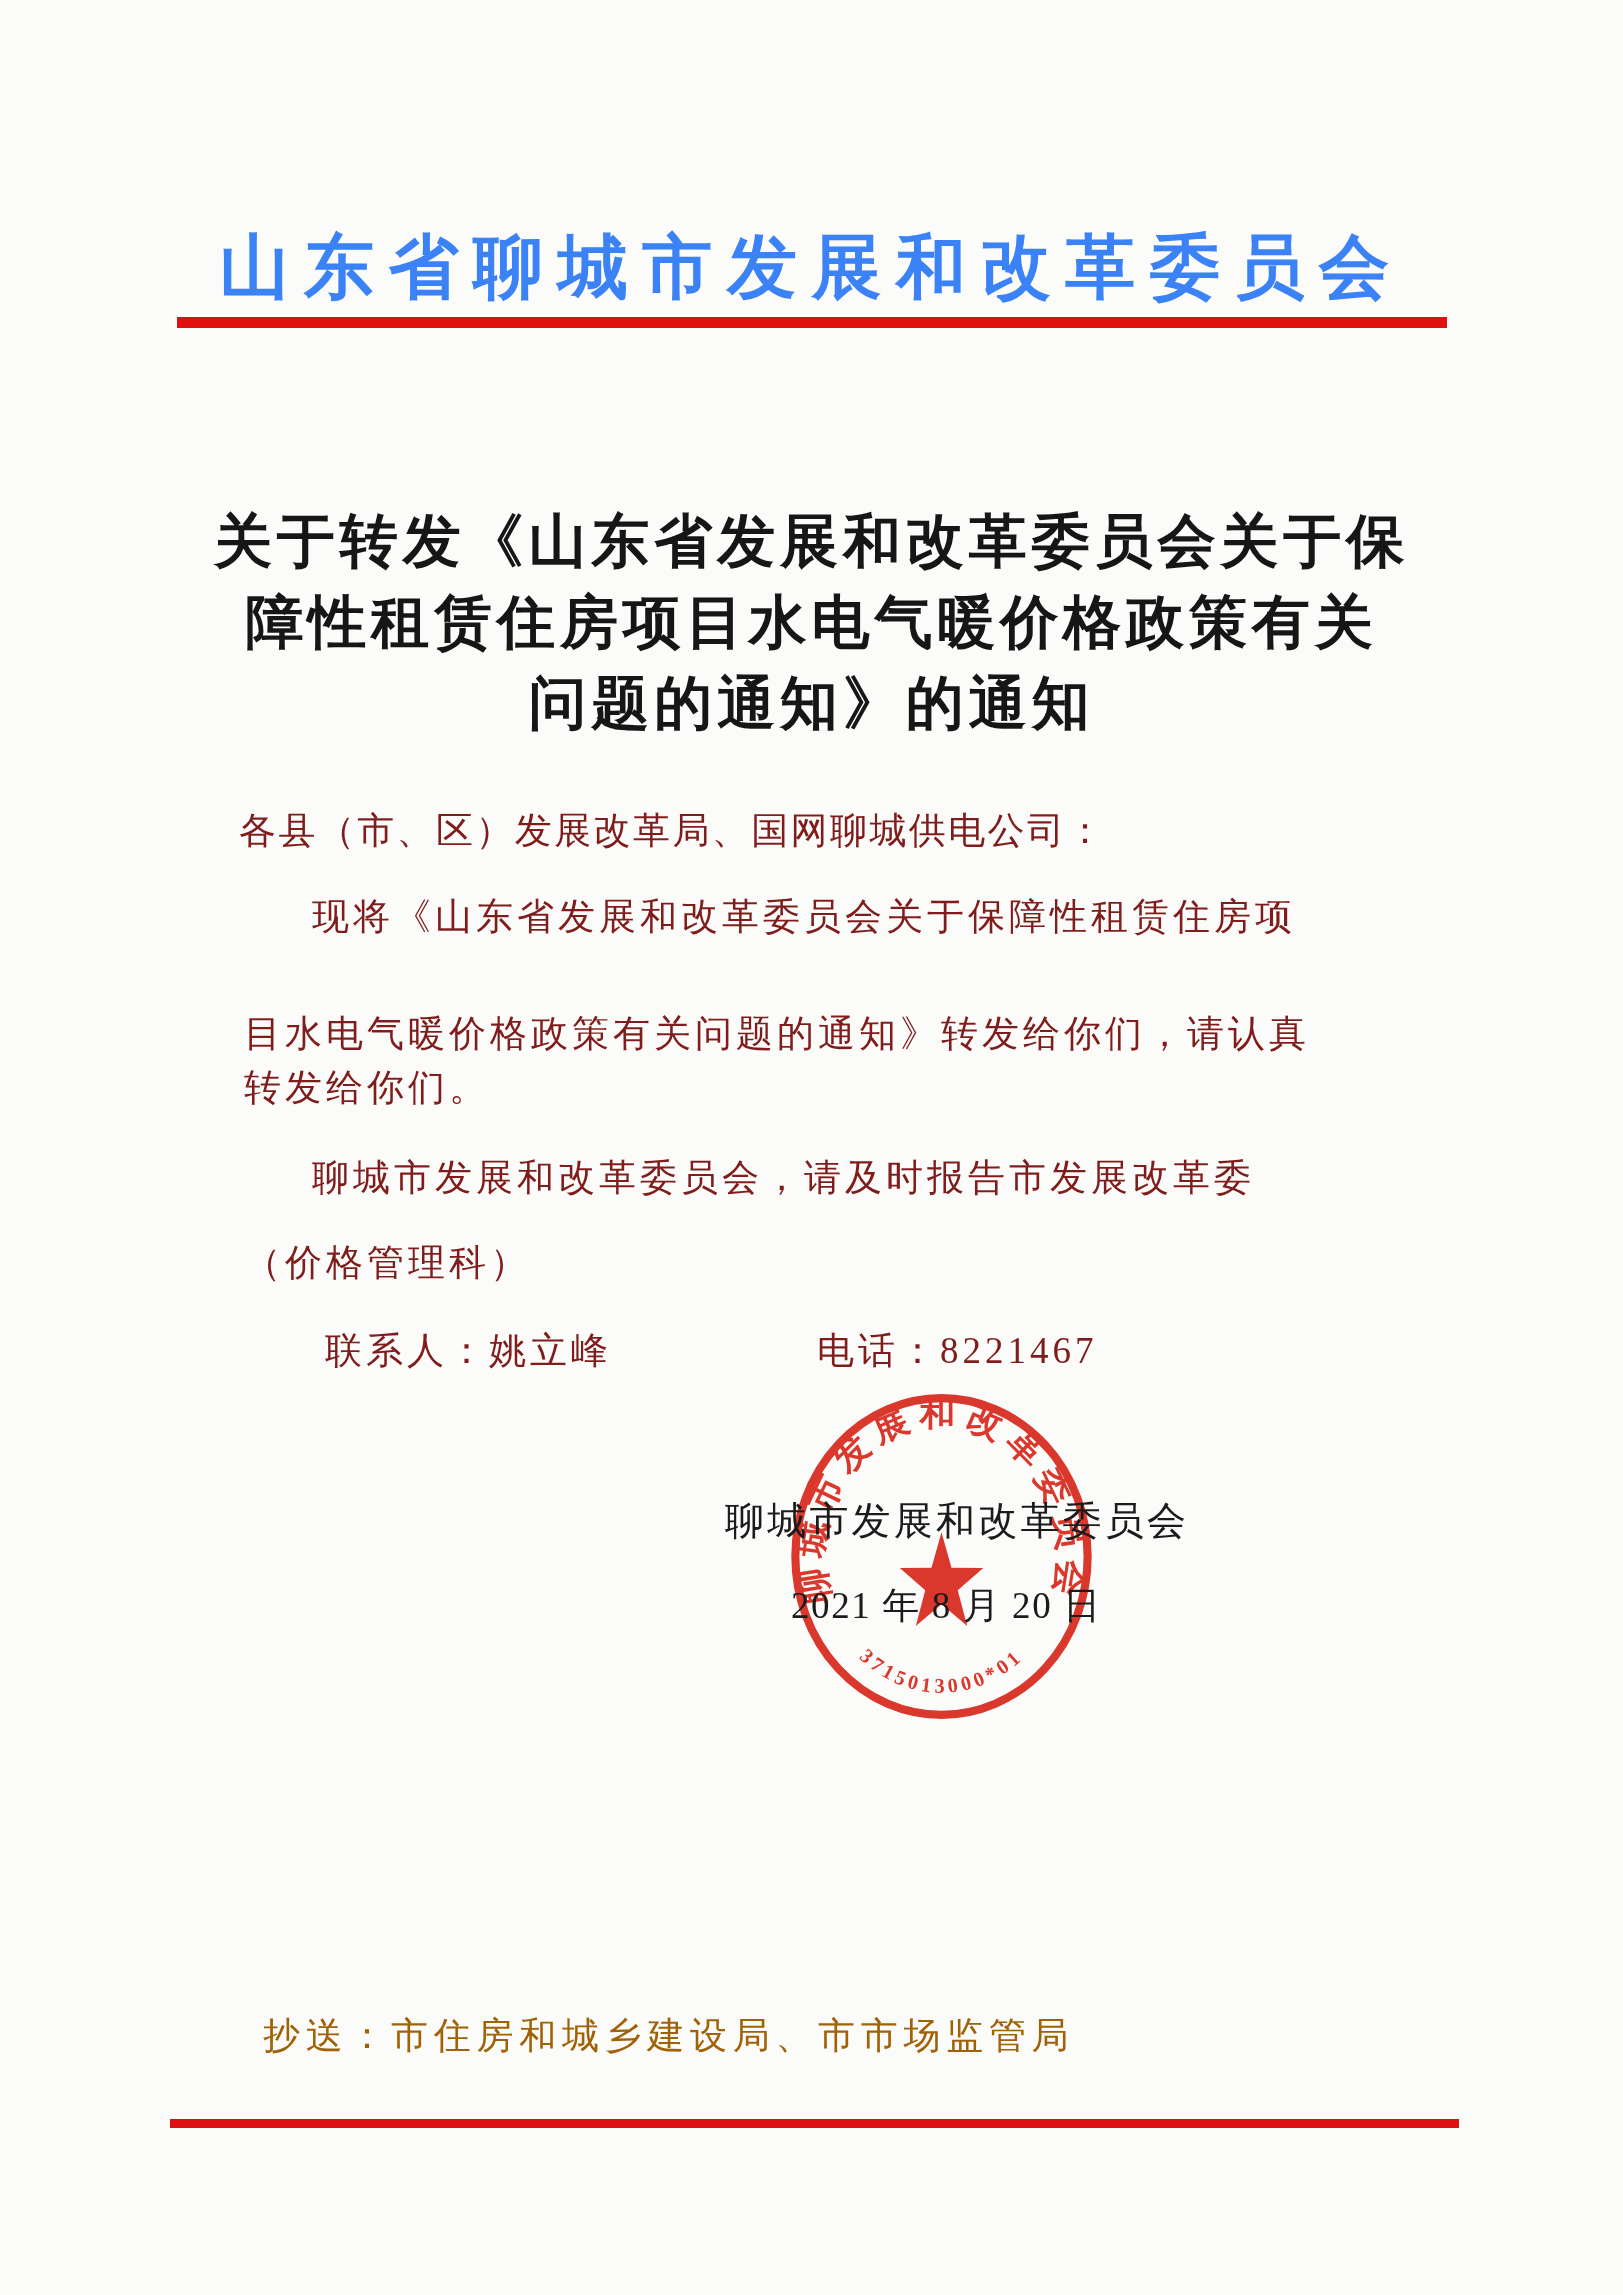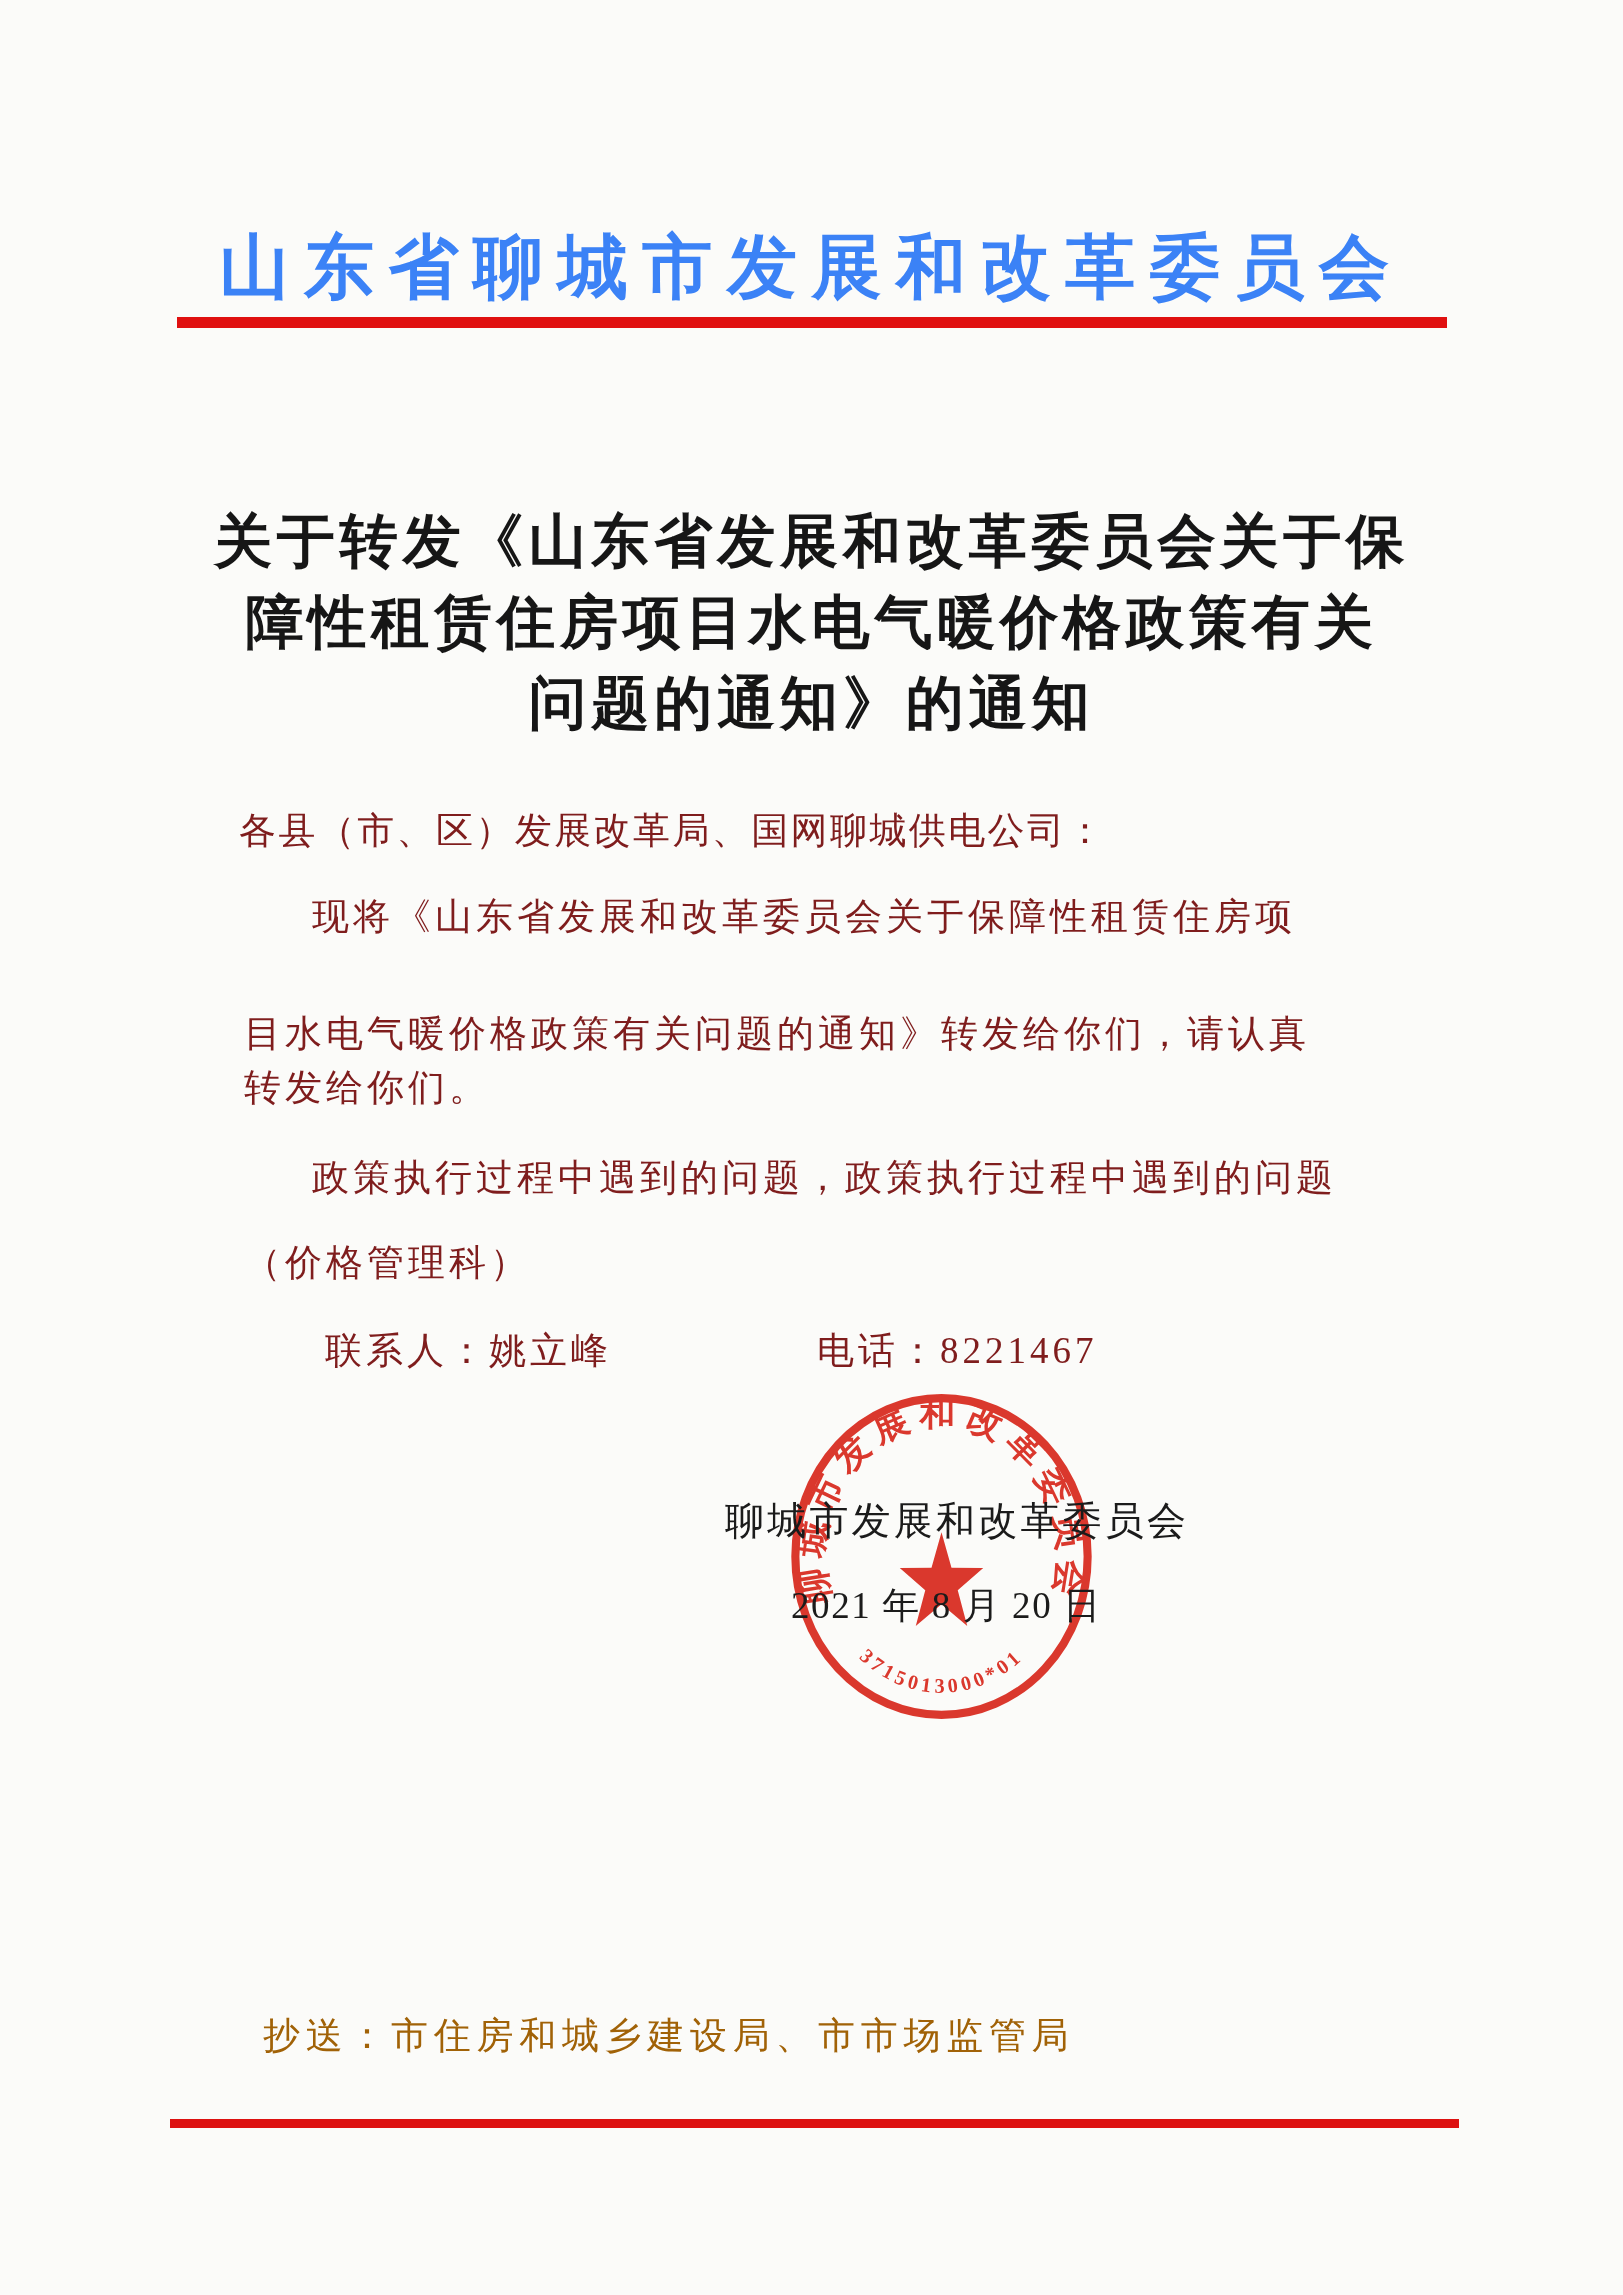--- a/index.html
+++ b/index.html
@@ -108,21 +108,21 @@
   <div class="doc-title">
     <div>关于转发《山东省发展和改革委员会关于保</div>
     <div>障性租赁住房项目水电气暖价格政策有关</div>
     <div>问题的通知》的通知</div>
   </div>
 
   <div class="body-line bl0">各县（市、区）发展改革局、国网聊城供电公司：</div>
   <div class="body-line bl1">现将《山东省发展和改革委员会关于保障性租赁住房项</div>
   <div class="body-line bl2">目水电气暖价格政策有关问题的通知》转发给你们，请认真</div>
   <div class="body-line bl3">转发给你们。</div>
-  <div class="body-line bl4">政策执行过程中遇到的问题，政策执行过程中遇到的问题</div>
+  <div class="body-line bl4">聊城市发展和改革委员会，请及时报告市发展改革委</div>
   <div class="body-line bl5">（价格管理科）</div>
 
   <div class="body-line contact-person">联系人：姚立峰</div>
   <div class="body-line contact-phone">电话：8221467</div>
 
   <svg class="seal" viewBox="0 0 400 420" xmlns="http://www.w3.org/2000/svg">
     <defs>
       <path id="sealArcTop" d="M 81 303 A 145 162 0 1 1 319 303" fill="none"></path>
       <path id="sealArcBottom" d="M 80 313 A 152 168 0 0 0 320 313" fill="none"></path>
     </defs>

